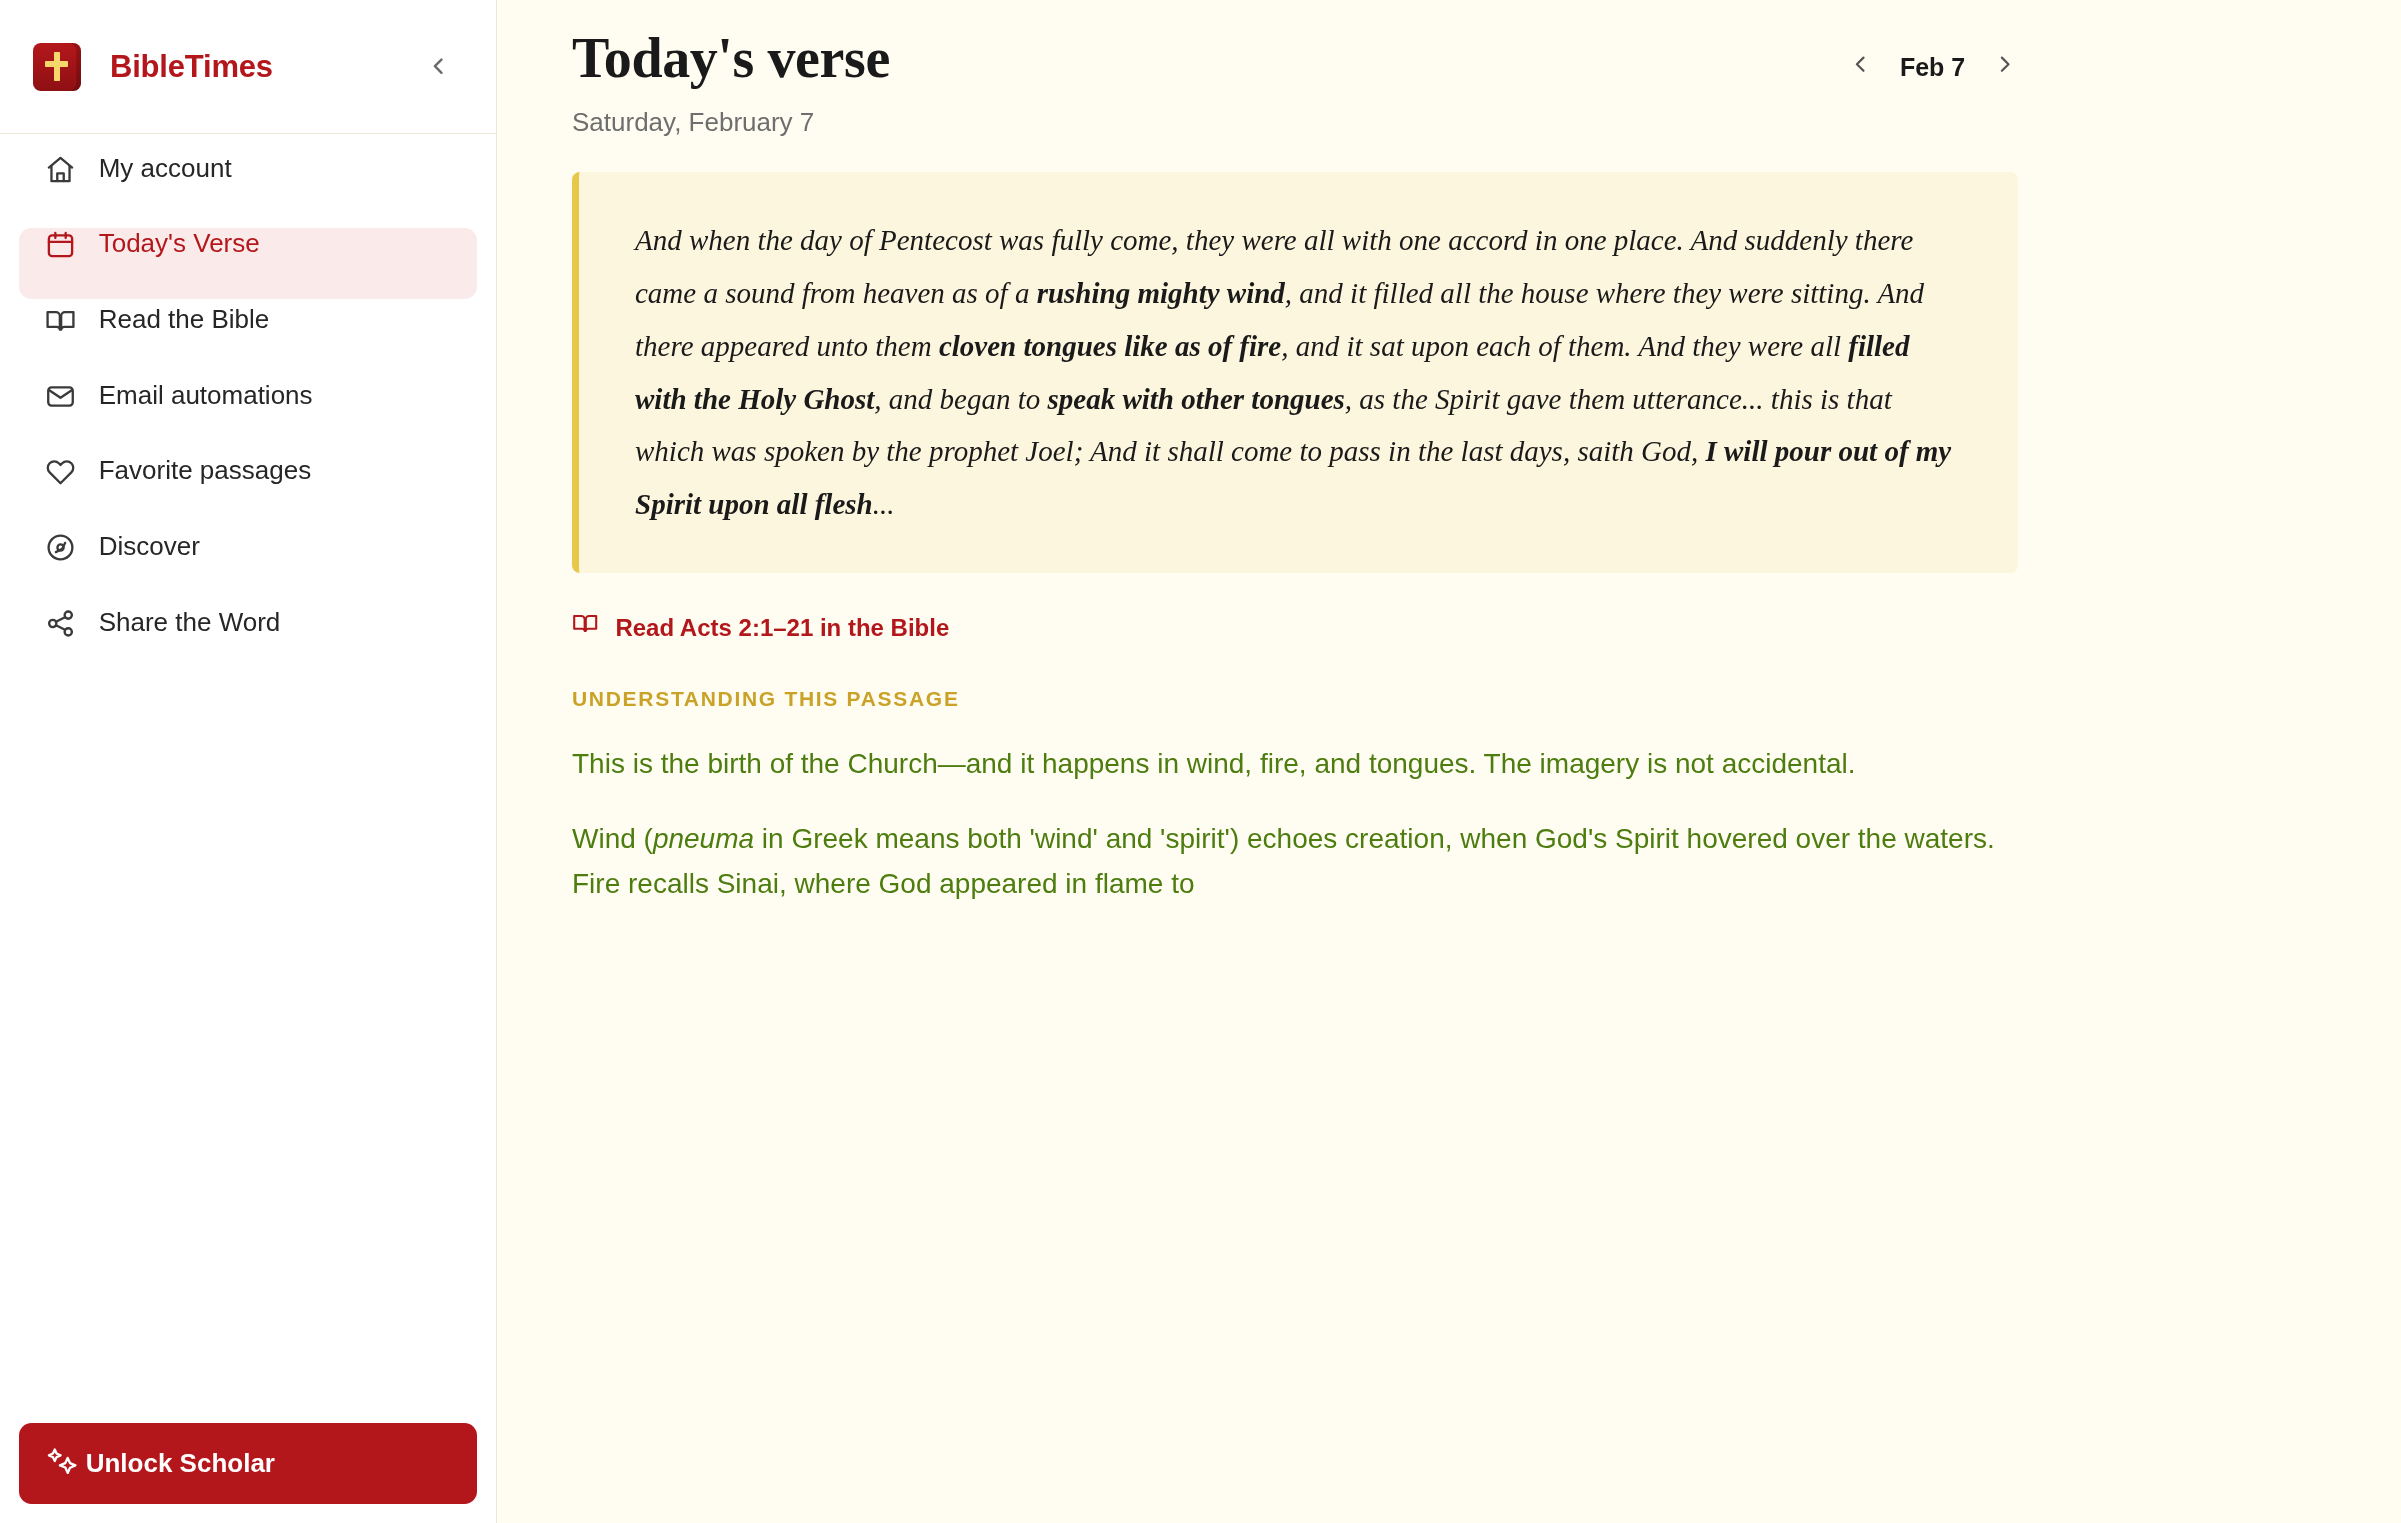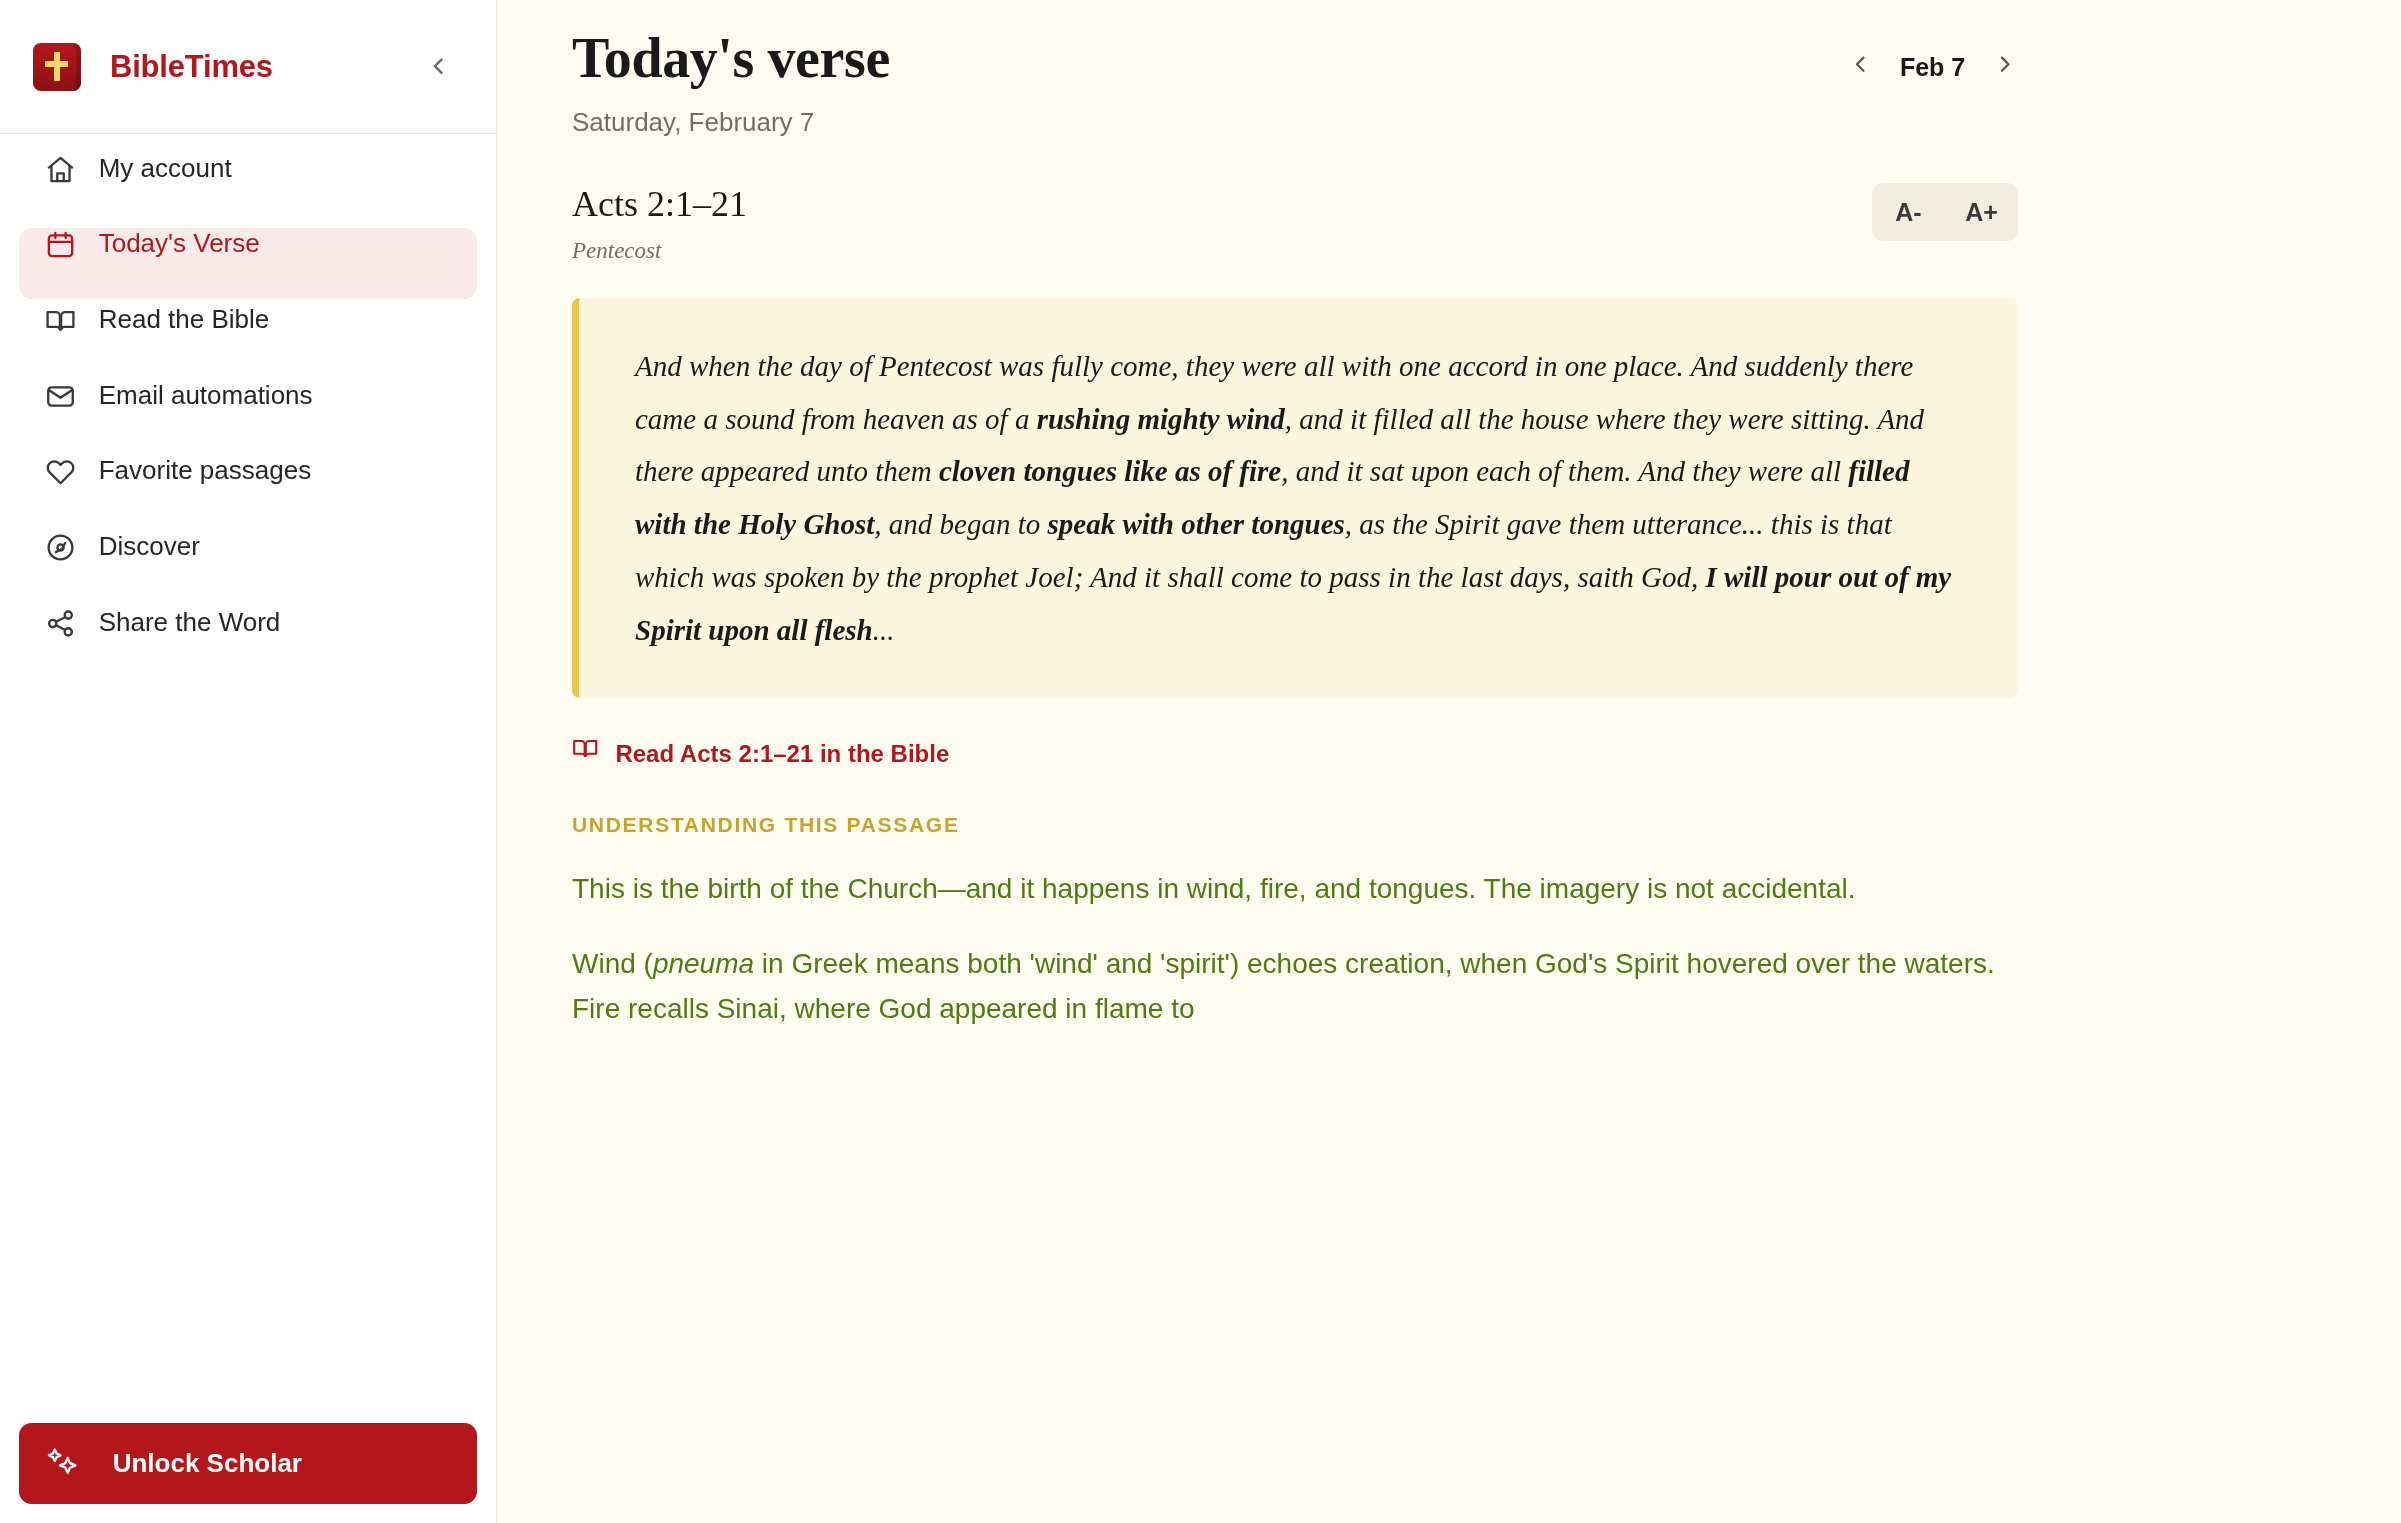--- a/index.html
+++ b/index.html
@@ -107,21 +107,21 @@
 
   .sidebar-footer {
     padding: 0 18.7px 18.7px 18.7px;
   }
   .unlock-btn {
     height: 81px;
     background: #B4171B;
     border-radius: 12.4px;
     display: flex;
     align-items: center;
-    gap: 35px;
+    gap: 8px;
     padding: 0 28px;
     color: #FFFFFF;
     font-size: 26px;
     font-weight: bold;
     cursor: pointer;
   }
 
   
   .main {
     flex: 1;
@@ -374,30 +374,20 @@
           <span class="arrow">
             <svg width="26.4" height="26.4" viewBox="0 0 24 24" fill="none" stroke="currentColor" stroke-width="2" stroke-linecap="round" stroke-linejoin="round">
                 <polyline points="9 18 15 12 9 6"></polyline>
               </svg>
           </span>
         </div>
       </div>
 
       <div class="subtitle">Saturday, February 7</div>
 
-      <div class="ref-row">
-        <div>
-          <div class="ref">Acts 2:1–21</div>
-          <div class="ref-sub">Pentecost</div>
-        </div>
-        <div class="font-size-ctrl">
-          <div>A-</div>
-          <div>A+</div>
-        </div>
-      </div>
 
       <div class="verse-card">
         <div class="verse-text"><span>And when the day of Pentecost was fully come, they were all with one accord in one place. And suddenly there came a sound from heaven as of a </span><b>rushing mighty wind</b><span>, and it filled all the house where they were sitting. And there appeared unto them </span><b>cloven tongues like as of fire</b><span>, and it sat upon each of them. And they were all </span><b>filled with the Holy Ghost</b><span>, and began to </span><b>speak with other tongues</b><span>, as the Spirit gave them utterance... this is that which was spoken by the prophet Joel; And it shall come to pass in the last days, saith God, </span><b>I will pour out of my Spirit upon all flesh</b><span>...</span></div>
       </div>
 
       <div class="read-link">
         <span>
           <svg width="26.4" height="26.4" viewBox="0 0 24 24" fill="none" stroke="currentColor" stroke-width="1.9" stroke-linecap="round" stroke-linejoin="round">
               <path d="M2 5.5h6.5a3 3 0 0 1 3 3V19a2.5 2.5 0 0 0-2.5-2H2z"></path>
               <path d="M22 5.5h-6.5a3 3 0 0 0-3 3V19a2.5 2.5 0 0 1 2.5-2H22z"></path>

